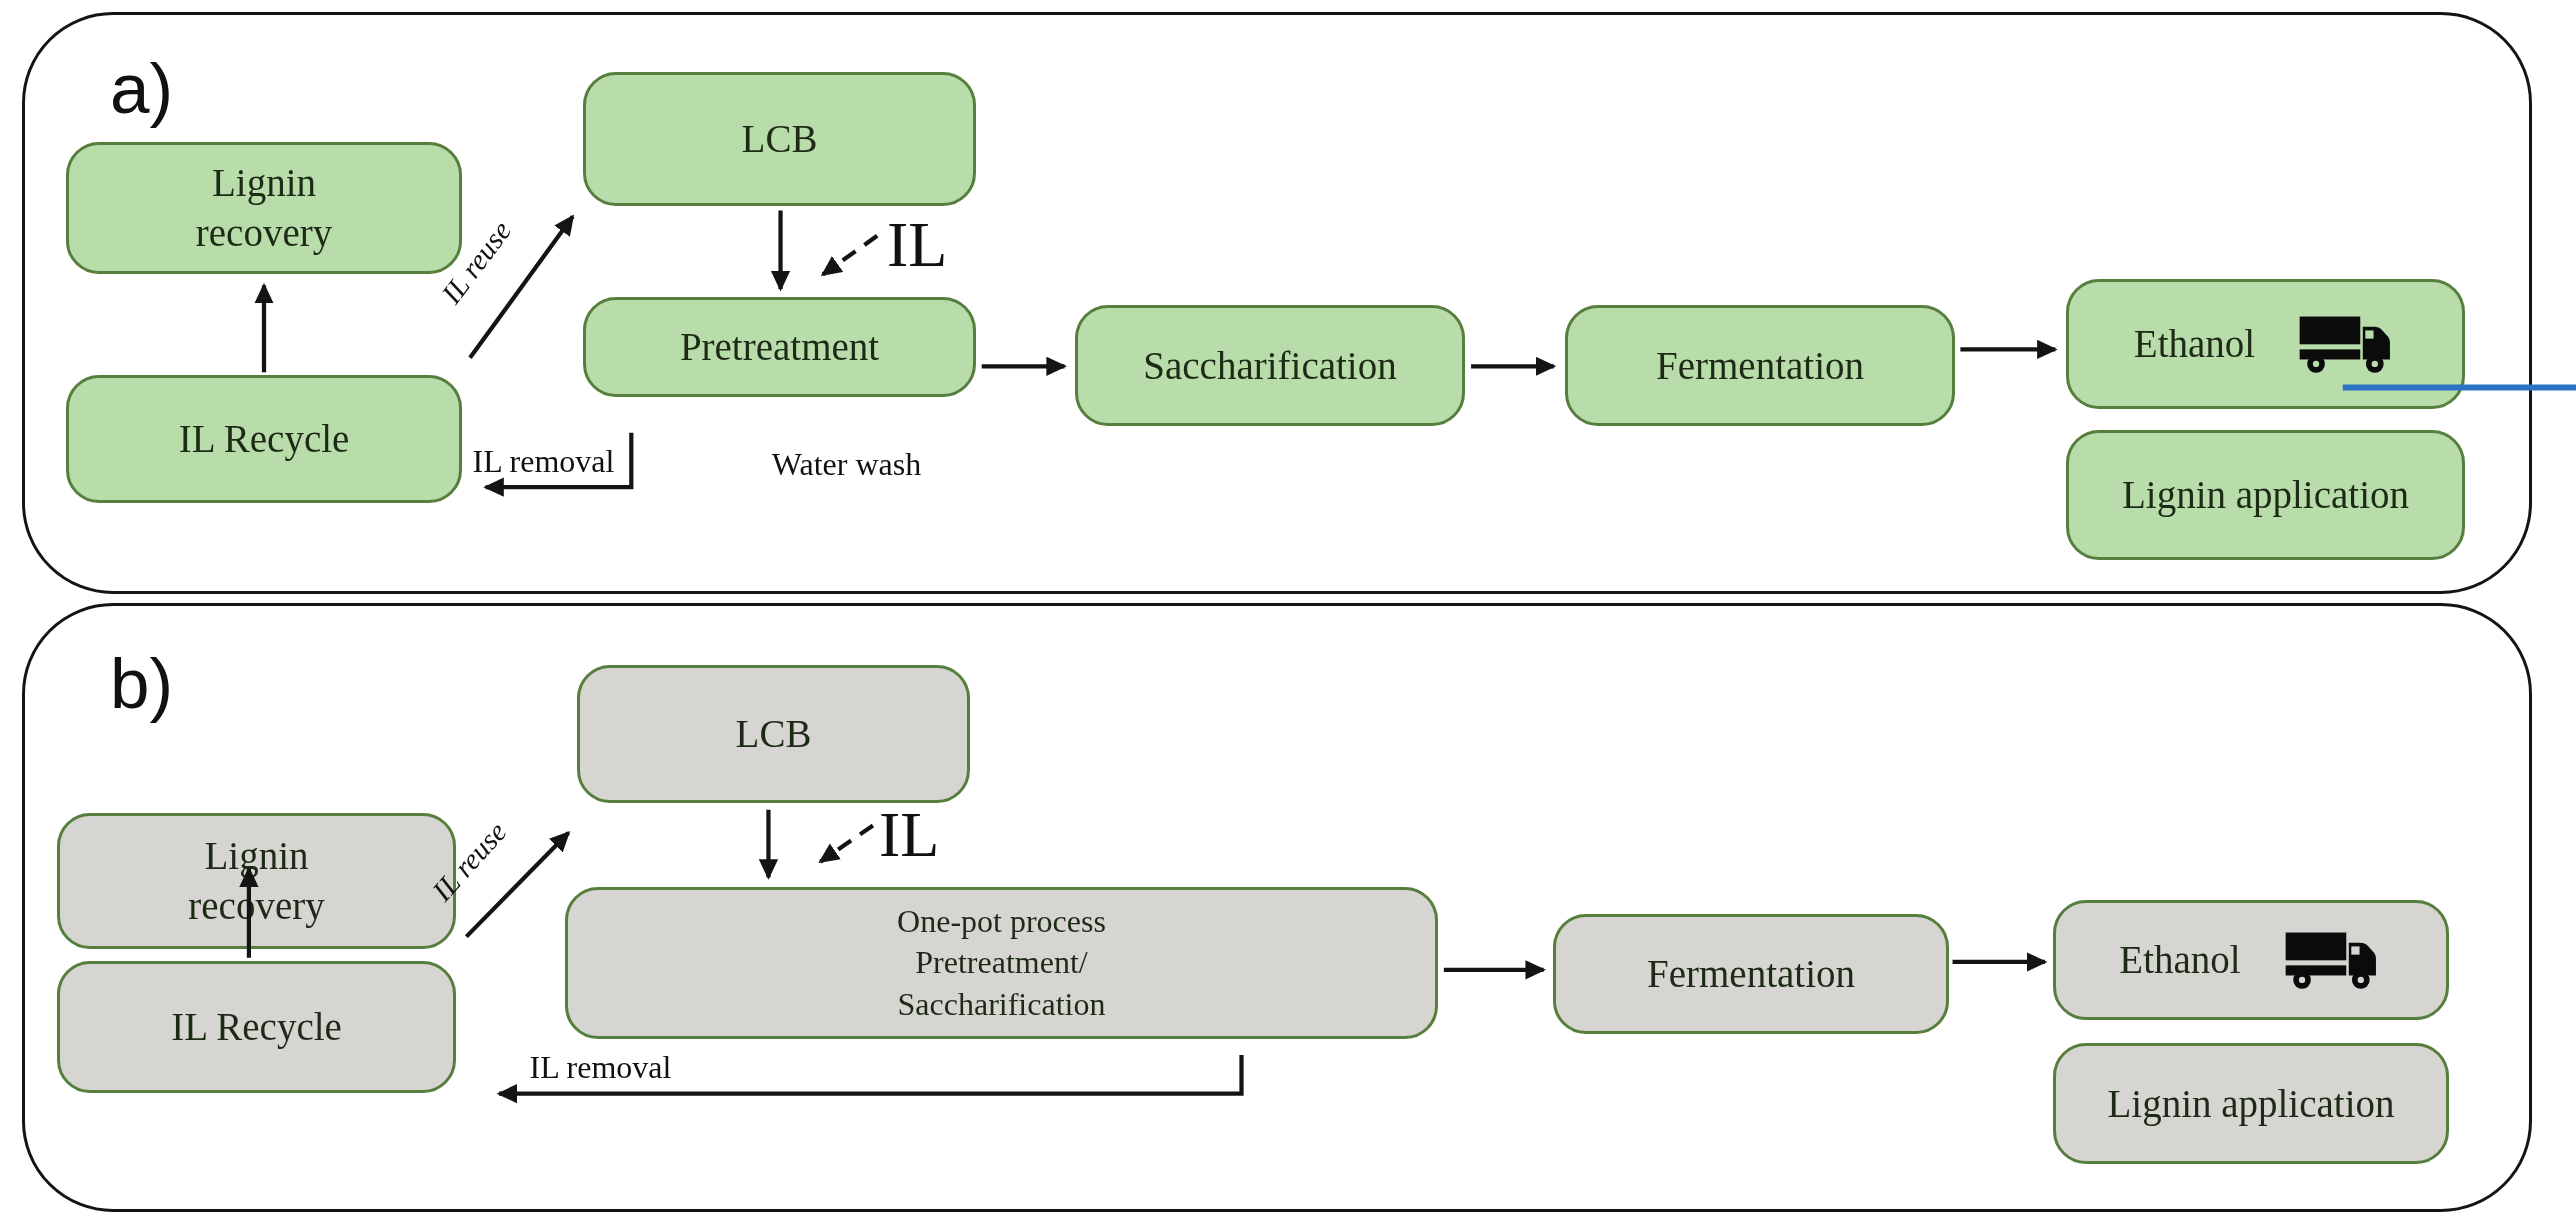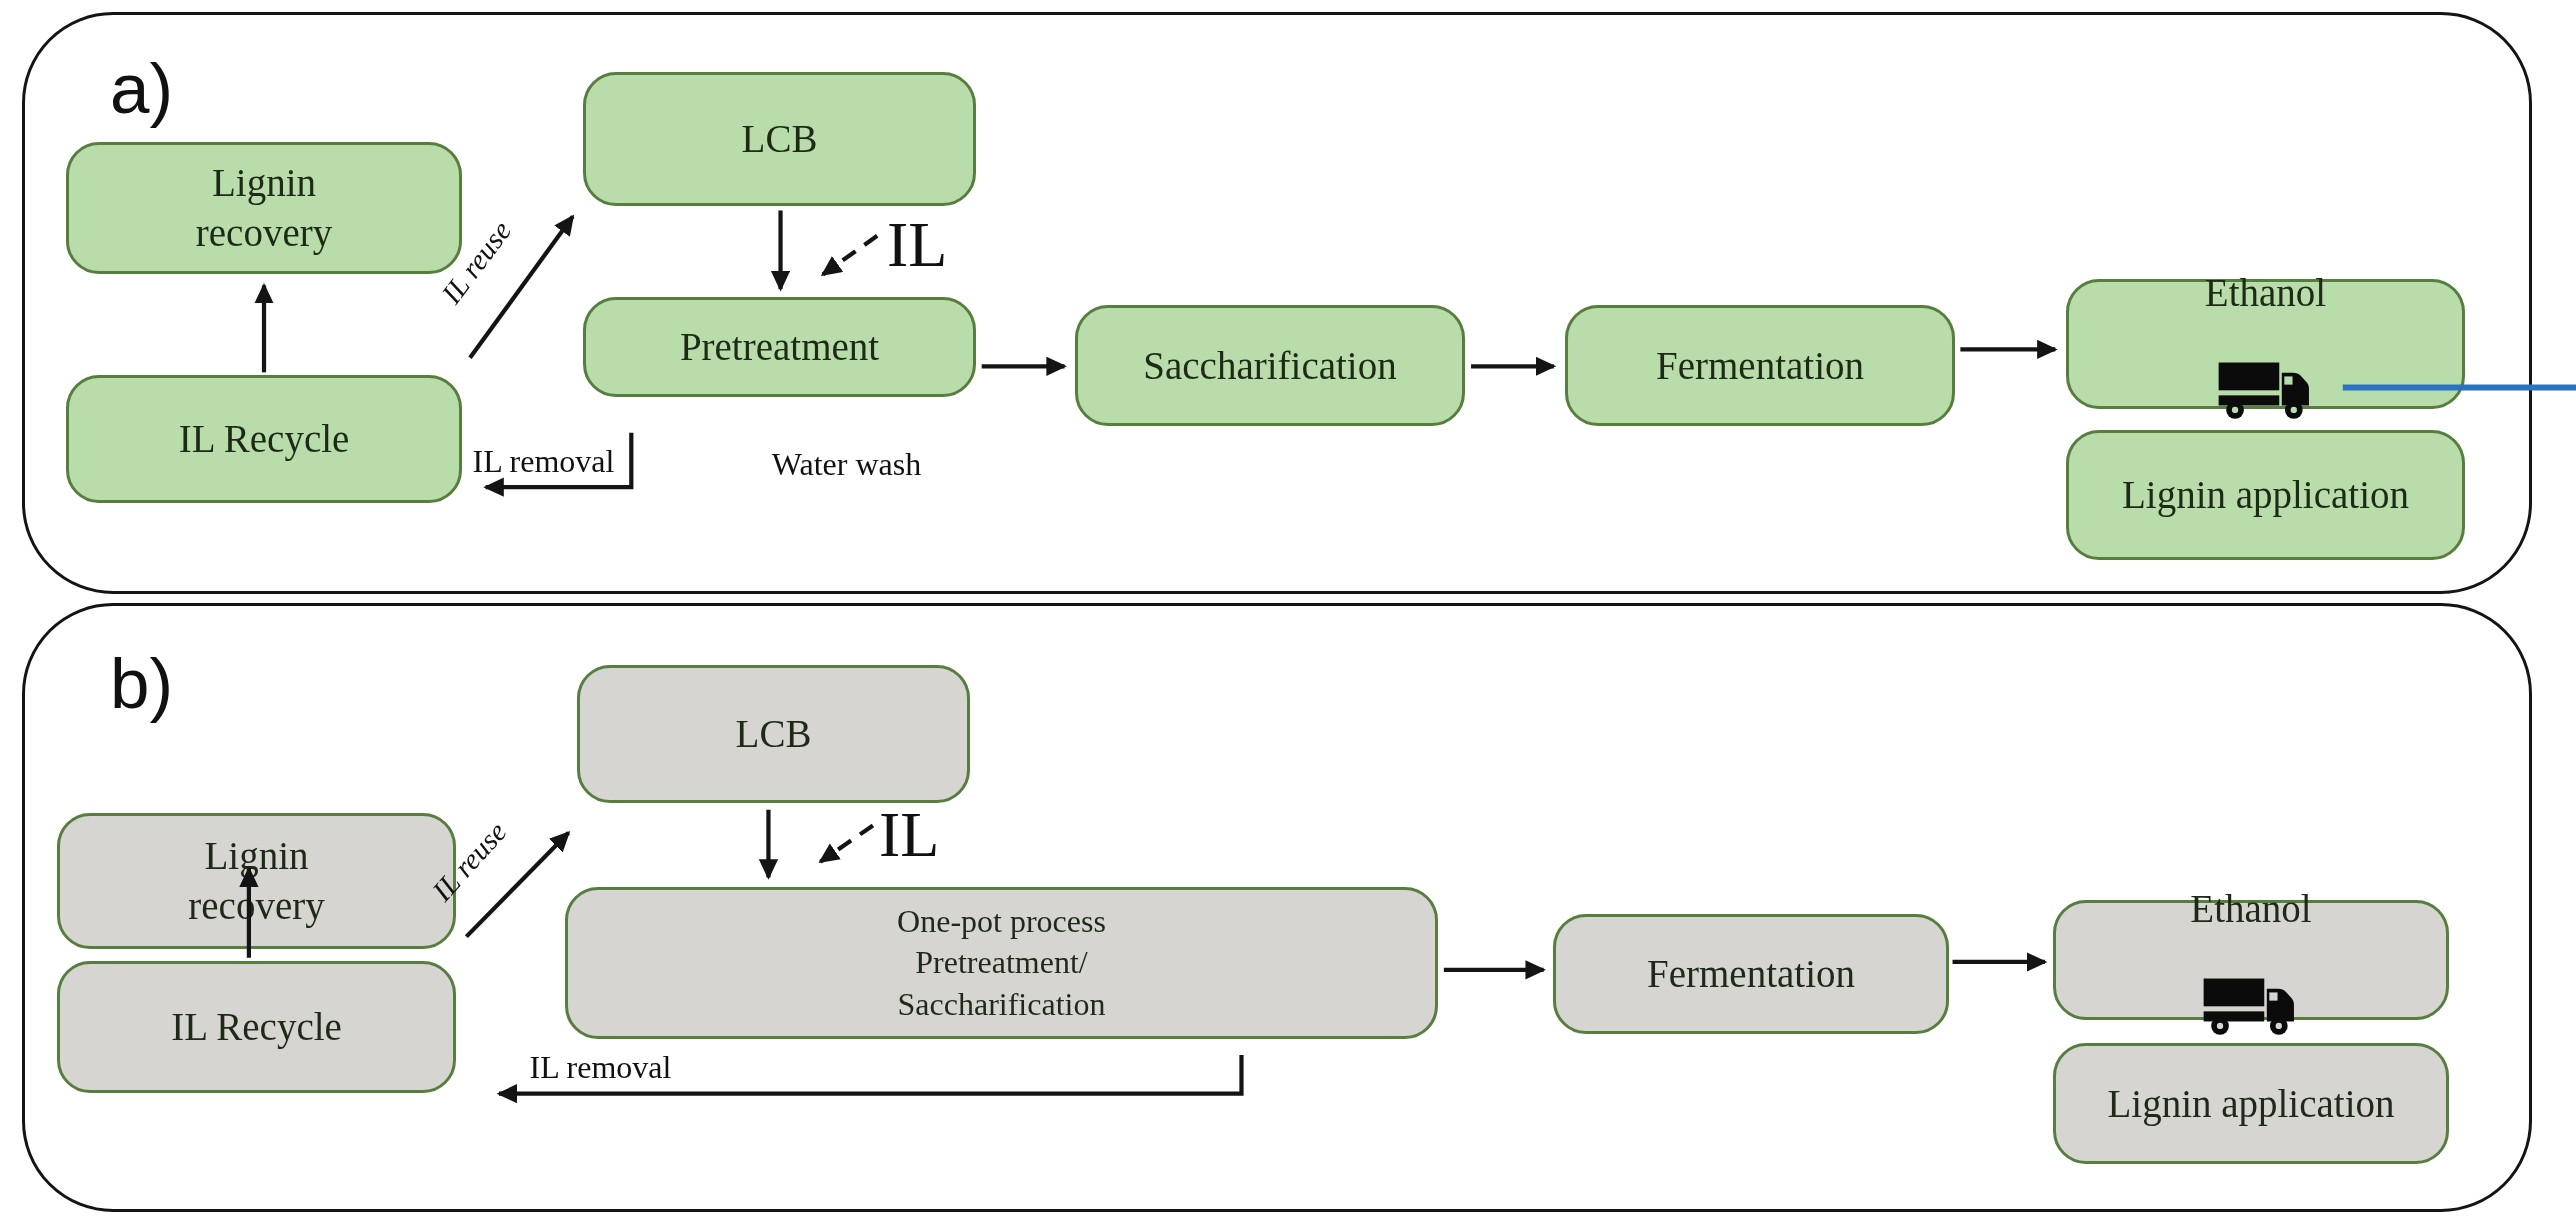--- a/index.html
+++ b/index.html
@@ -26,21 +26,21 @@
   #label-b{left:110px;top:648px;}
   .box{
     position:absolute;
     box-sizing:border-box;
     display:flex;flex-direction:column;align-items:center;justify-content:center;
     border:3px solid var(--green-border,#567f3d);
     border-radius:33px;
     font-size:39px;color:var(--text,#1d2a16);
     text-align:center;line-height:1.28;
   }
-  .box.row{flex-direction:column;gap:42px;}
+  .box.row{flex-direction:row;gap:42px;}
   .green{background:var(--green-fill,#b9dcab);--boxfill:var(--green-fill,#b9dcab);}
   .gray{background:var(--gray-fill,#d7d5d2);--boxfill:var(--gray-fill,#d7d5d2);}
   .ln{display:block;}
   
   #a-lignin-recovery{left:66px;top:142px;width:396px;height:132px;}
   #a-lcb{left:583px;top:72px;width:393px;height:134px;}
   #a-il-recycle{left:66px;top:375px;width:396px;height:128px;}
   #a-pretreatment{left:583px;top:297px;width:393px;height:100px;}
   #a-saccharification{left:1075px;top:305px;width:390px;height:121px;}
   #a-fermentation{left:1565px;top:305px;width:390px;height:121px;}

